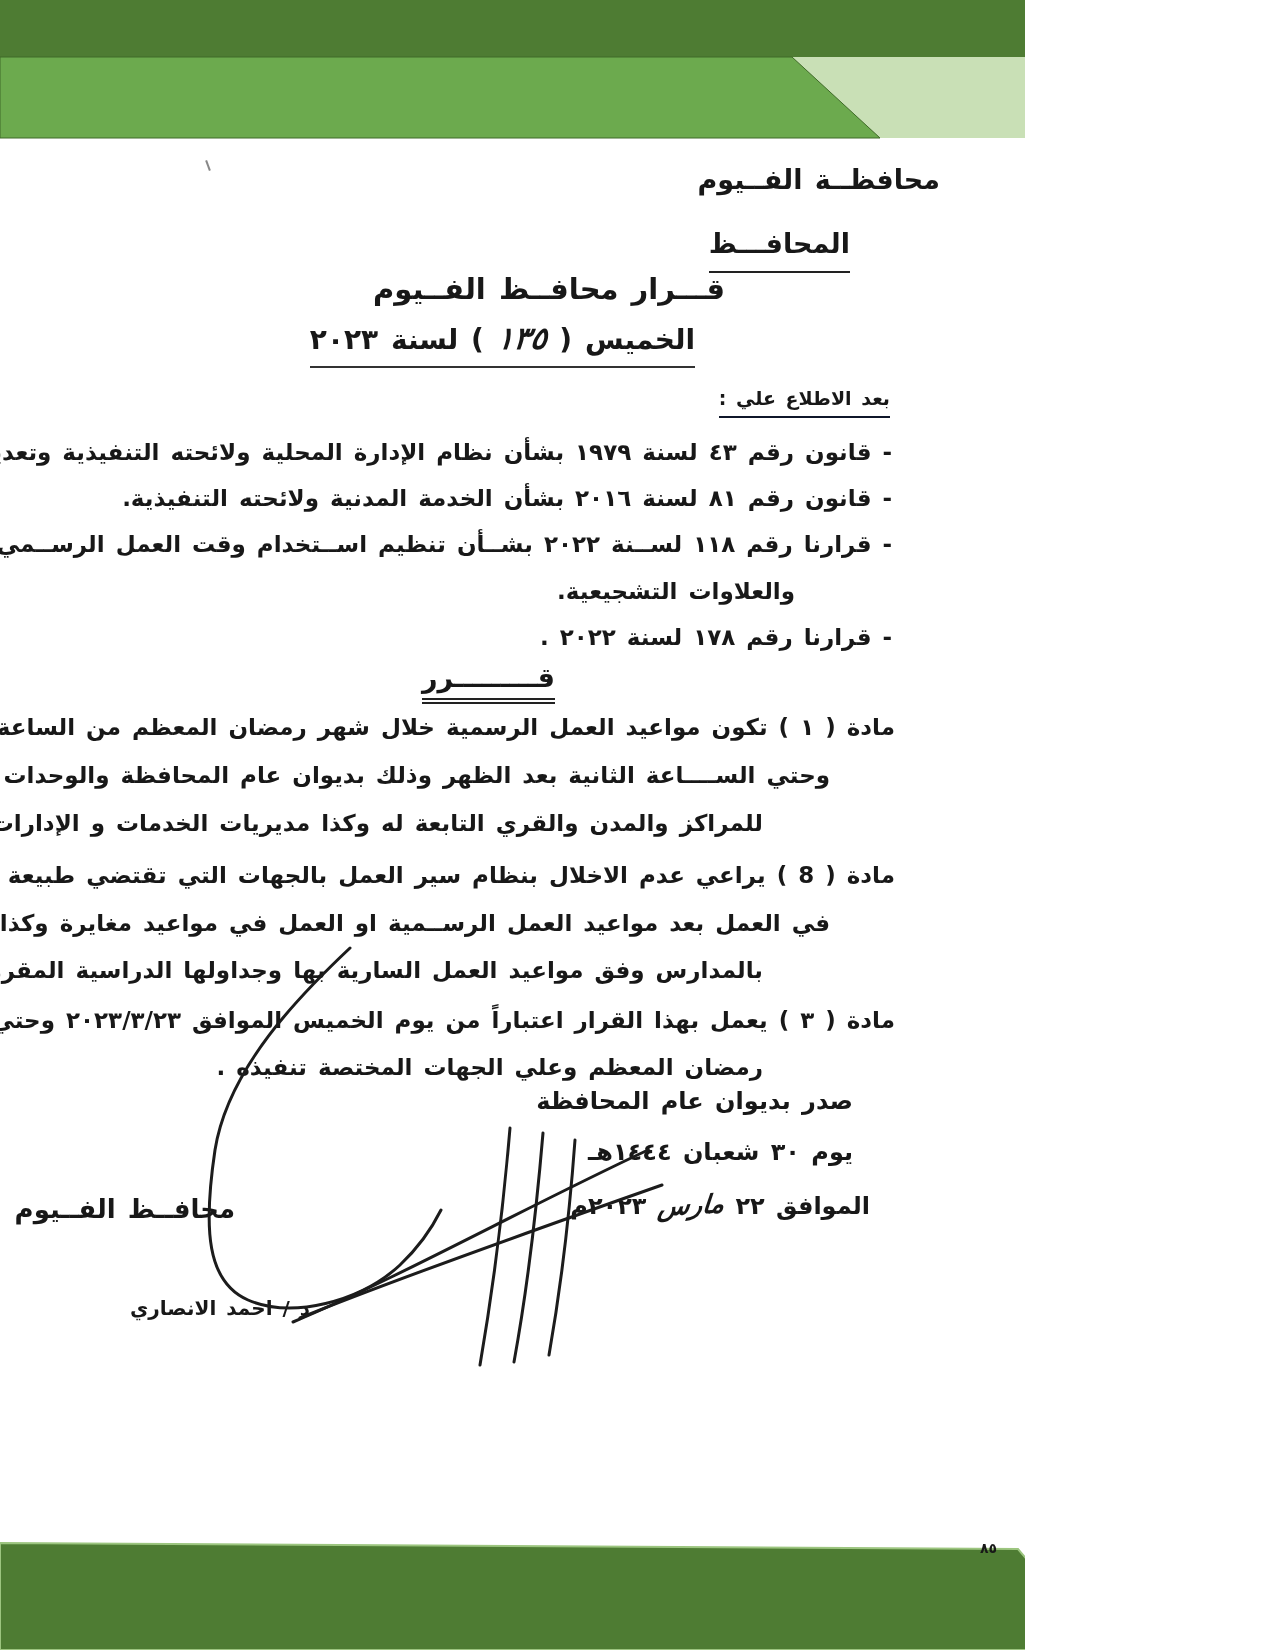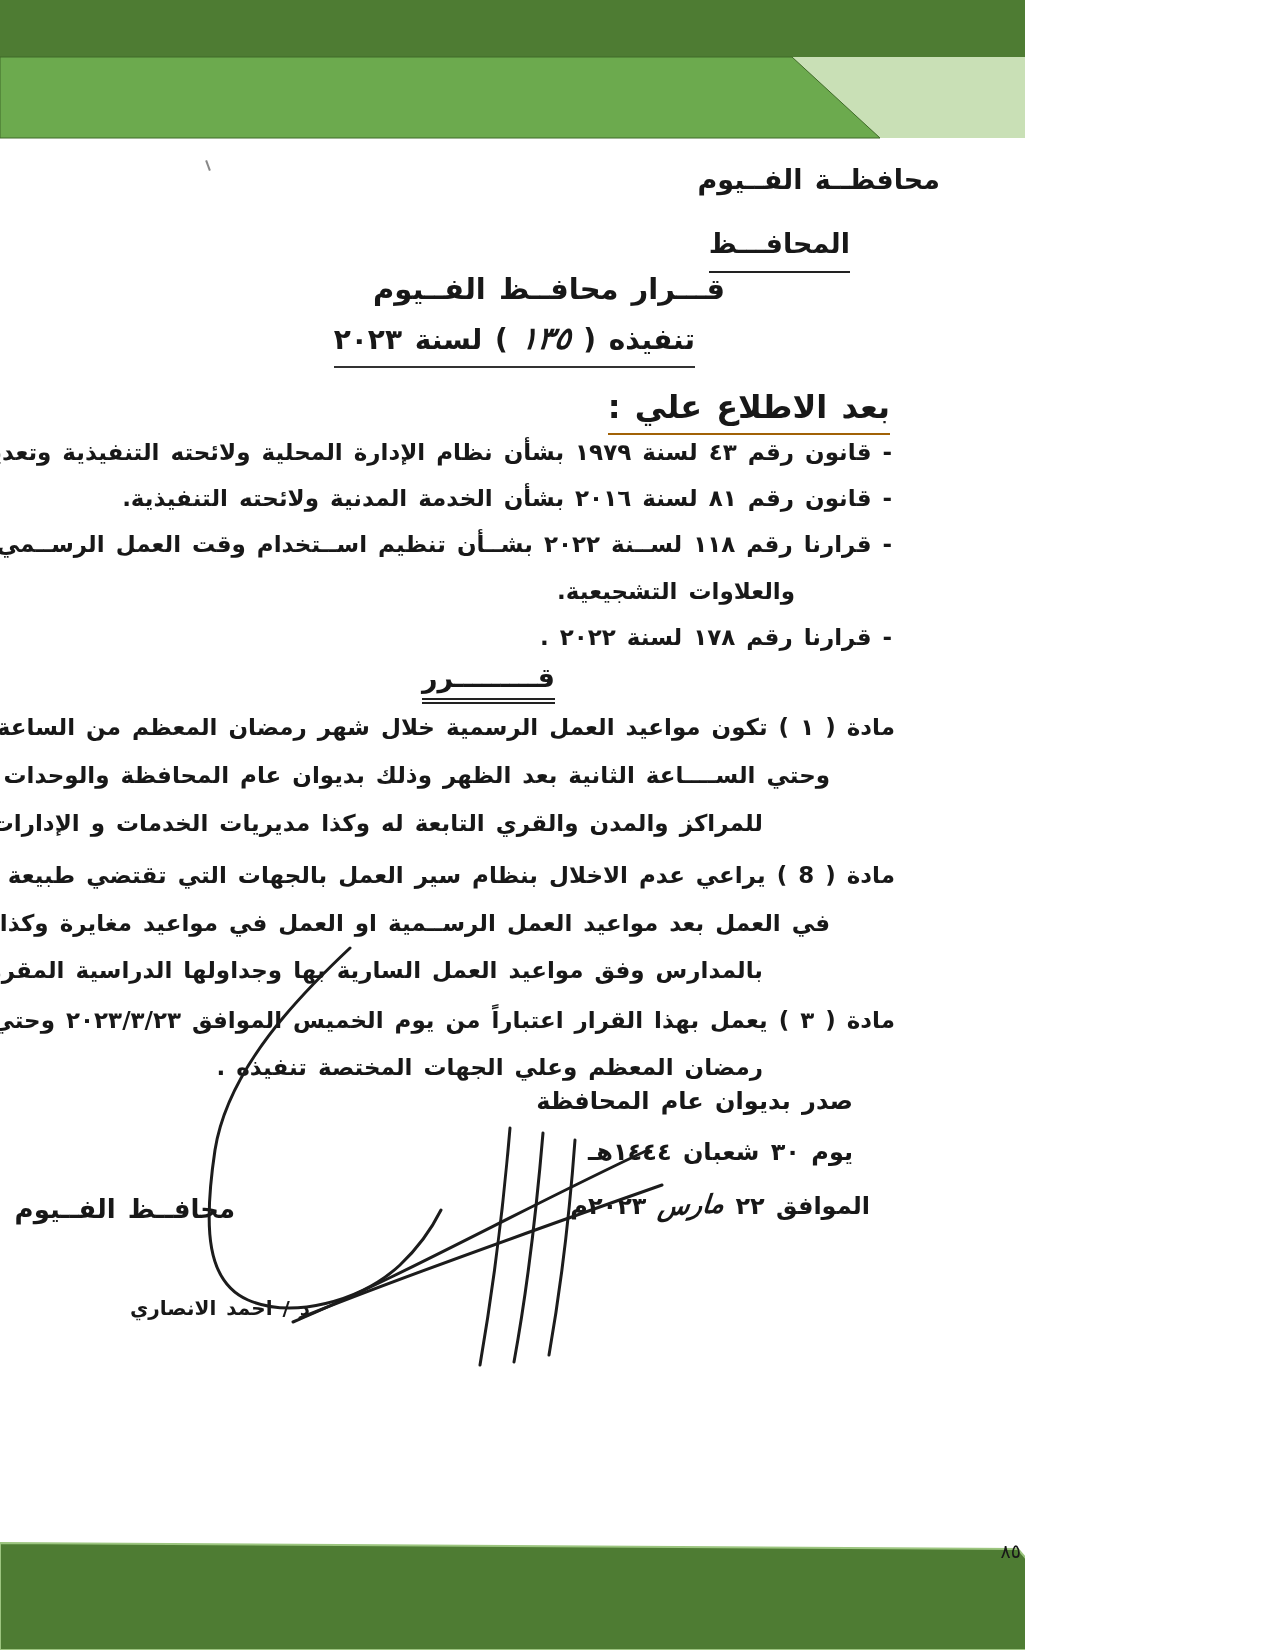--- a/index.html
+++ b/index.html
@@ -7,21 +7,21 @@
     position:relative;width:1025px;height:1650px;background:#ffffff;
     font-family:"DejaVu Sans",sans-serif;direction:rtl;overflow:hidden;color:#181818;
   }
   .deco{position:absolute;top:0;left:0;width:1275px;height:1650px;pointer-events:none;}
   .txt{position:absolute;white-space:nowrap;font-weight:bold;line-height:1.35;word-spacing:3px;}
   .gov-name{top:162px;right:85px;font-size:27px;}
   .governor{top:226px;right:175px;font-size:27px;border-bottom:2px solid #222;padding-bottom:9px;}
   .title1{top:270px;right:300px;font-size:29px;}
   .title2{top:318px;right:330px;font-size:28px;border-bottom:2px solid #333;padding-bottom:6px;}
   .hand-number{font-size:31px;font-style:italic;transform:skewX(-6deg);display:inline-block;}
-  .preamble-heading{top:386px;right:135px;font-size:32px;border-bottom:2px solid #a16207;padding-bottom:4px;}
+  .preamble-heading{top:386px;right:135px;font-size:19px;border-bottom:2px solid #0f172a;padding-bottom:4px;}
   .body-line{font-size:23px;}
   .b1{top:437px;right:133px;}
   .b2{top:483px;right:133px;}
   .b3a{top:529px;right:133px;}
   .b3b{top:576px;right:230px;}
   .b4{top:622px;right:133px;}
   .decide-heading{top:660px;right:470px;font-size:27px;border-bottom:6px double #222;padding-bottom:2px;letter-spacing:1px;margin-left:41px;}
   .a1l1{top:712px;right:130px;}
   .a1l2{top:760px;right:195px;}
   .a1l3{top:808px;right:262px;}
@@ -29,21 +29,21 @@
   .a2l2{top:908px;right:195px;}
   .a2l3{top:955px;right:262px;}
   .a3l1{top:1005px;right:130px;}
   .a3l2{top:1052px;right:262px;}
   .iss1{top:1085px;right:172px;font-size:24px;}
   .iss2{top:1136px;right:172px;font-size:24px;}
   .iss3{top:1188px;right:155px;font-size:24px;}
   .hand-month{font-style:italic;transform:skewX(-8deg) rotate(-3deg);display:inline-block;font-size:26px;}
   .sig-title{top:1192px;right:790px;font-size:26px;}
   .sig-name{top:1295px;right:715px;font-size:20px;}
-  .pagenum{position:absolute;top:1540px;right:4px;font-size:19px;font-weight:normal;}
+  .pagenum{position:absolute;top:1540px;right:28px;font-size:14px;font-weight:bold;}
   .scan-mark{position:absolute;top:160px;left:207px;width:2px;height:11px;background:#555;transform:rotate(-20deg);opacity:.7;}
   .signature-svg{position:absolute;top:0;left:0;width:1275px;height:1650px;pointer-events:none;}
 </style>
 </head>
 <body>
 
 <div class="page">
 
   <svg class="deco" viewBox="0 0 1275 1650" aria-hidden="true">
     <rect x="0" y="0" width="1275" height="57" style="fill: rgb(78, 124, 51);"></rect>
@@ -53,21 +53,21 @@
     <path d="M1162,1535 L1115,1535 L1058,1593 L1115,1650 L1162,1650 L1104,1593 Z" style="fill: rgb(108, 170, 78);"></path>
     <path d="M1222,1541 L1177,1541 L1121,1596 L1177,1650 L1222,1650 L1166,1596 Z" stroke="#8fbe6f" stroke-width="1.5" style="fill: rgb(201, 224, 182);"></path>
   </svg>
 
   <span class="scan-mark"></span>
 
   <div class="txt gov-name">محافظــة الفــيوم</div>
   <div class="txt governor">المحافـــظ</div>
 
   <div class="txt title1">قـــرار محافــظ الفــيوم</div>
-  <div class="txt title2"><span>تنفيذه ( </span><span class="hand-number">١٣٥</span><span> ) لسنة ٢٠٢٣</span></div>
+  <div class="txt title2"><span>الخميس ( </span><span class="hand-number">١٣٥</span><span> ) لسنة ٢٠٢٣</span></div>
 
   <div class="txt preamble-heading">بعد الاطلاع علي :</div>
   <div class="txt body-line b1">-  قانون رقم ٤٣ لسنة ١٩٧٩ بشأن نظام الإدارة المحلية ولائحته التنفيذية وتعديلاته.</div>
   <div class="txt body-line b2">-  قانون رقم ٨١ لسنة ٢٠١٦ بشأن الخدمة المدنية ولائحته التنفيذية.</div>
   <div class="txt body-line b3a">-  قرارنا رقم ١١٨ لســنة ٢٠٢٢ بشــأن تنظيم اســتخدام وقت العمل الرســمي والاجازات</div>
   <div class="txt body-line b3b">والعلاوات التشجيعية.</div>
   <div class="txt body-line b4">-  قرارنا رقم ١٧٨ لسنة ٢٠٢٢ .</div>
 
   <div class="txt decide-heading">قـــــــــرر</div>
   <div class="txt body-line a1l1">مادة ( ١ ) تكون مواعيد العمل الرسمية خلال شهر رمضان المعظم من الساعة التاسعة صباحاً</div>

